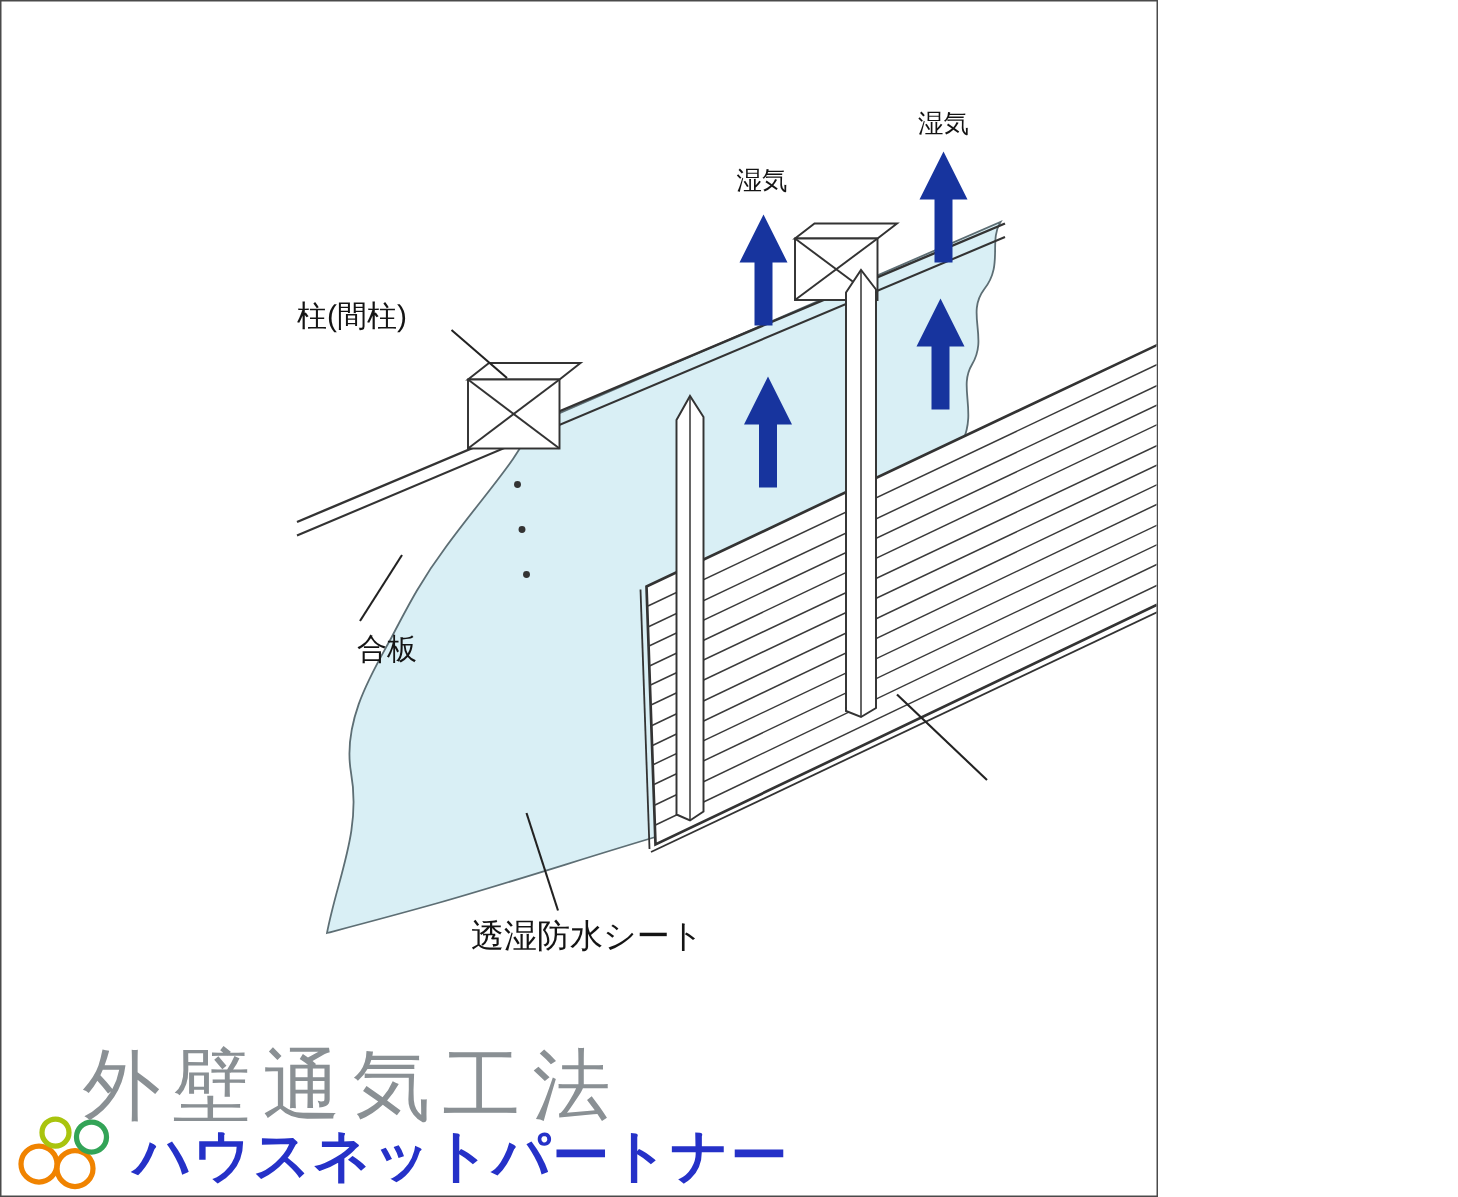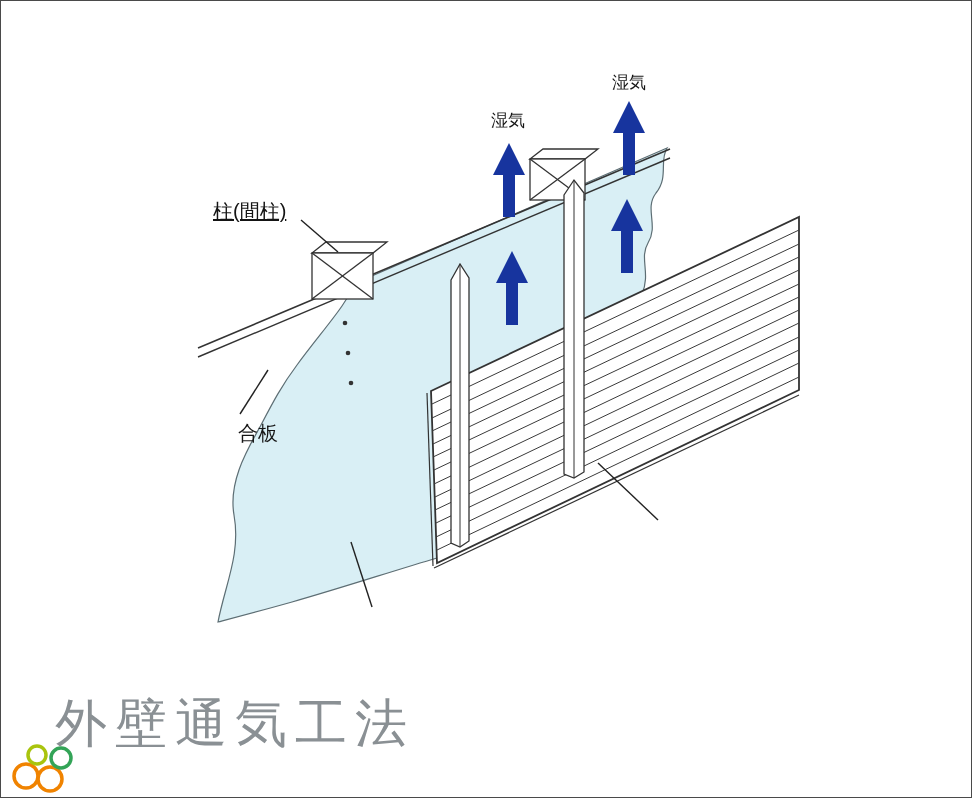--- a/index.html
+++ b/index.html
@@ -1,17 +1,17 @@
 <!DOCTYPE html>
 <html><head>
 <meta charset="utf-8">
 <style>
   html, body { margin:0; padding:0; background:#ffffff; }
   .canvas {
-    position:relative; width:972px; height:798px; box-sizing:border-box;
+    position:relative; width:772px; height:798px; box-sizing:border-box;
     background:#ffffff; border:1px solid #4a4a4a; overflow:hidden;
     font-family:"Liberation Sans","DejaVu Sans",sans-serif;
   }
   svg.diagram { position:absolute; left:0; top:0; }
   .lbl { position:absolute; color:#141414; white-space:nowrap; line-height:1.1; }
   .lbl.small { font-size:17px; }
   .lbl.med   { font-size:20px; }
   .lbl.big   { font-size:22px; }
   .title {
     position:absolute; left:54px; top:688px;
@@ -111,18 +111,20 @@
     <g fill="none" stroke-width="3.5">
       <circle cx="25" cy="775" r="12" stroke="#f08300"></circle>
       <circle cx="49" cy="778" r="12" stroke="#f08300"></circle>
       <circle cx="60" cy="757" r="10" stroke="#33a457"></circle>
       <circle cx="36" cy="754" r="9" stroke="#a9c40e"></circle>
     </g>
   </svg>
 
   <div class="lbl small" style="left:611px; top:73px;">湿気</div>
   <div class="lbl small" style="left:490px; top:111px;">湿気</div>
-  <div class="lbl med" style="left:212px; top:199px;text-decoration:underline;">柱(間柱)</div>
+  <div class="lbl med" style="left:197px; top:199px;">柱(間柱)</div>
   <div class="lbl med" style="left:197px; top:421px;margin-left:40px;">合板</div>
+  <div class="lbl big" style="left:313px; top:611px;">透湿防水シート</div>
 
   <div class="title">外壁通気工法</div>
+  <div class="brand">ハウスネットパートナー</div>
 
 </div>
 
 </body></html>

